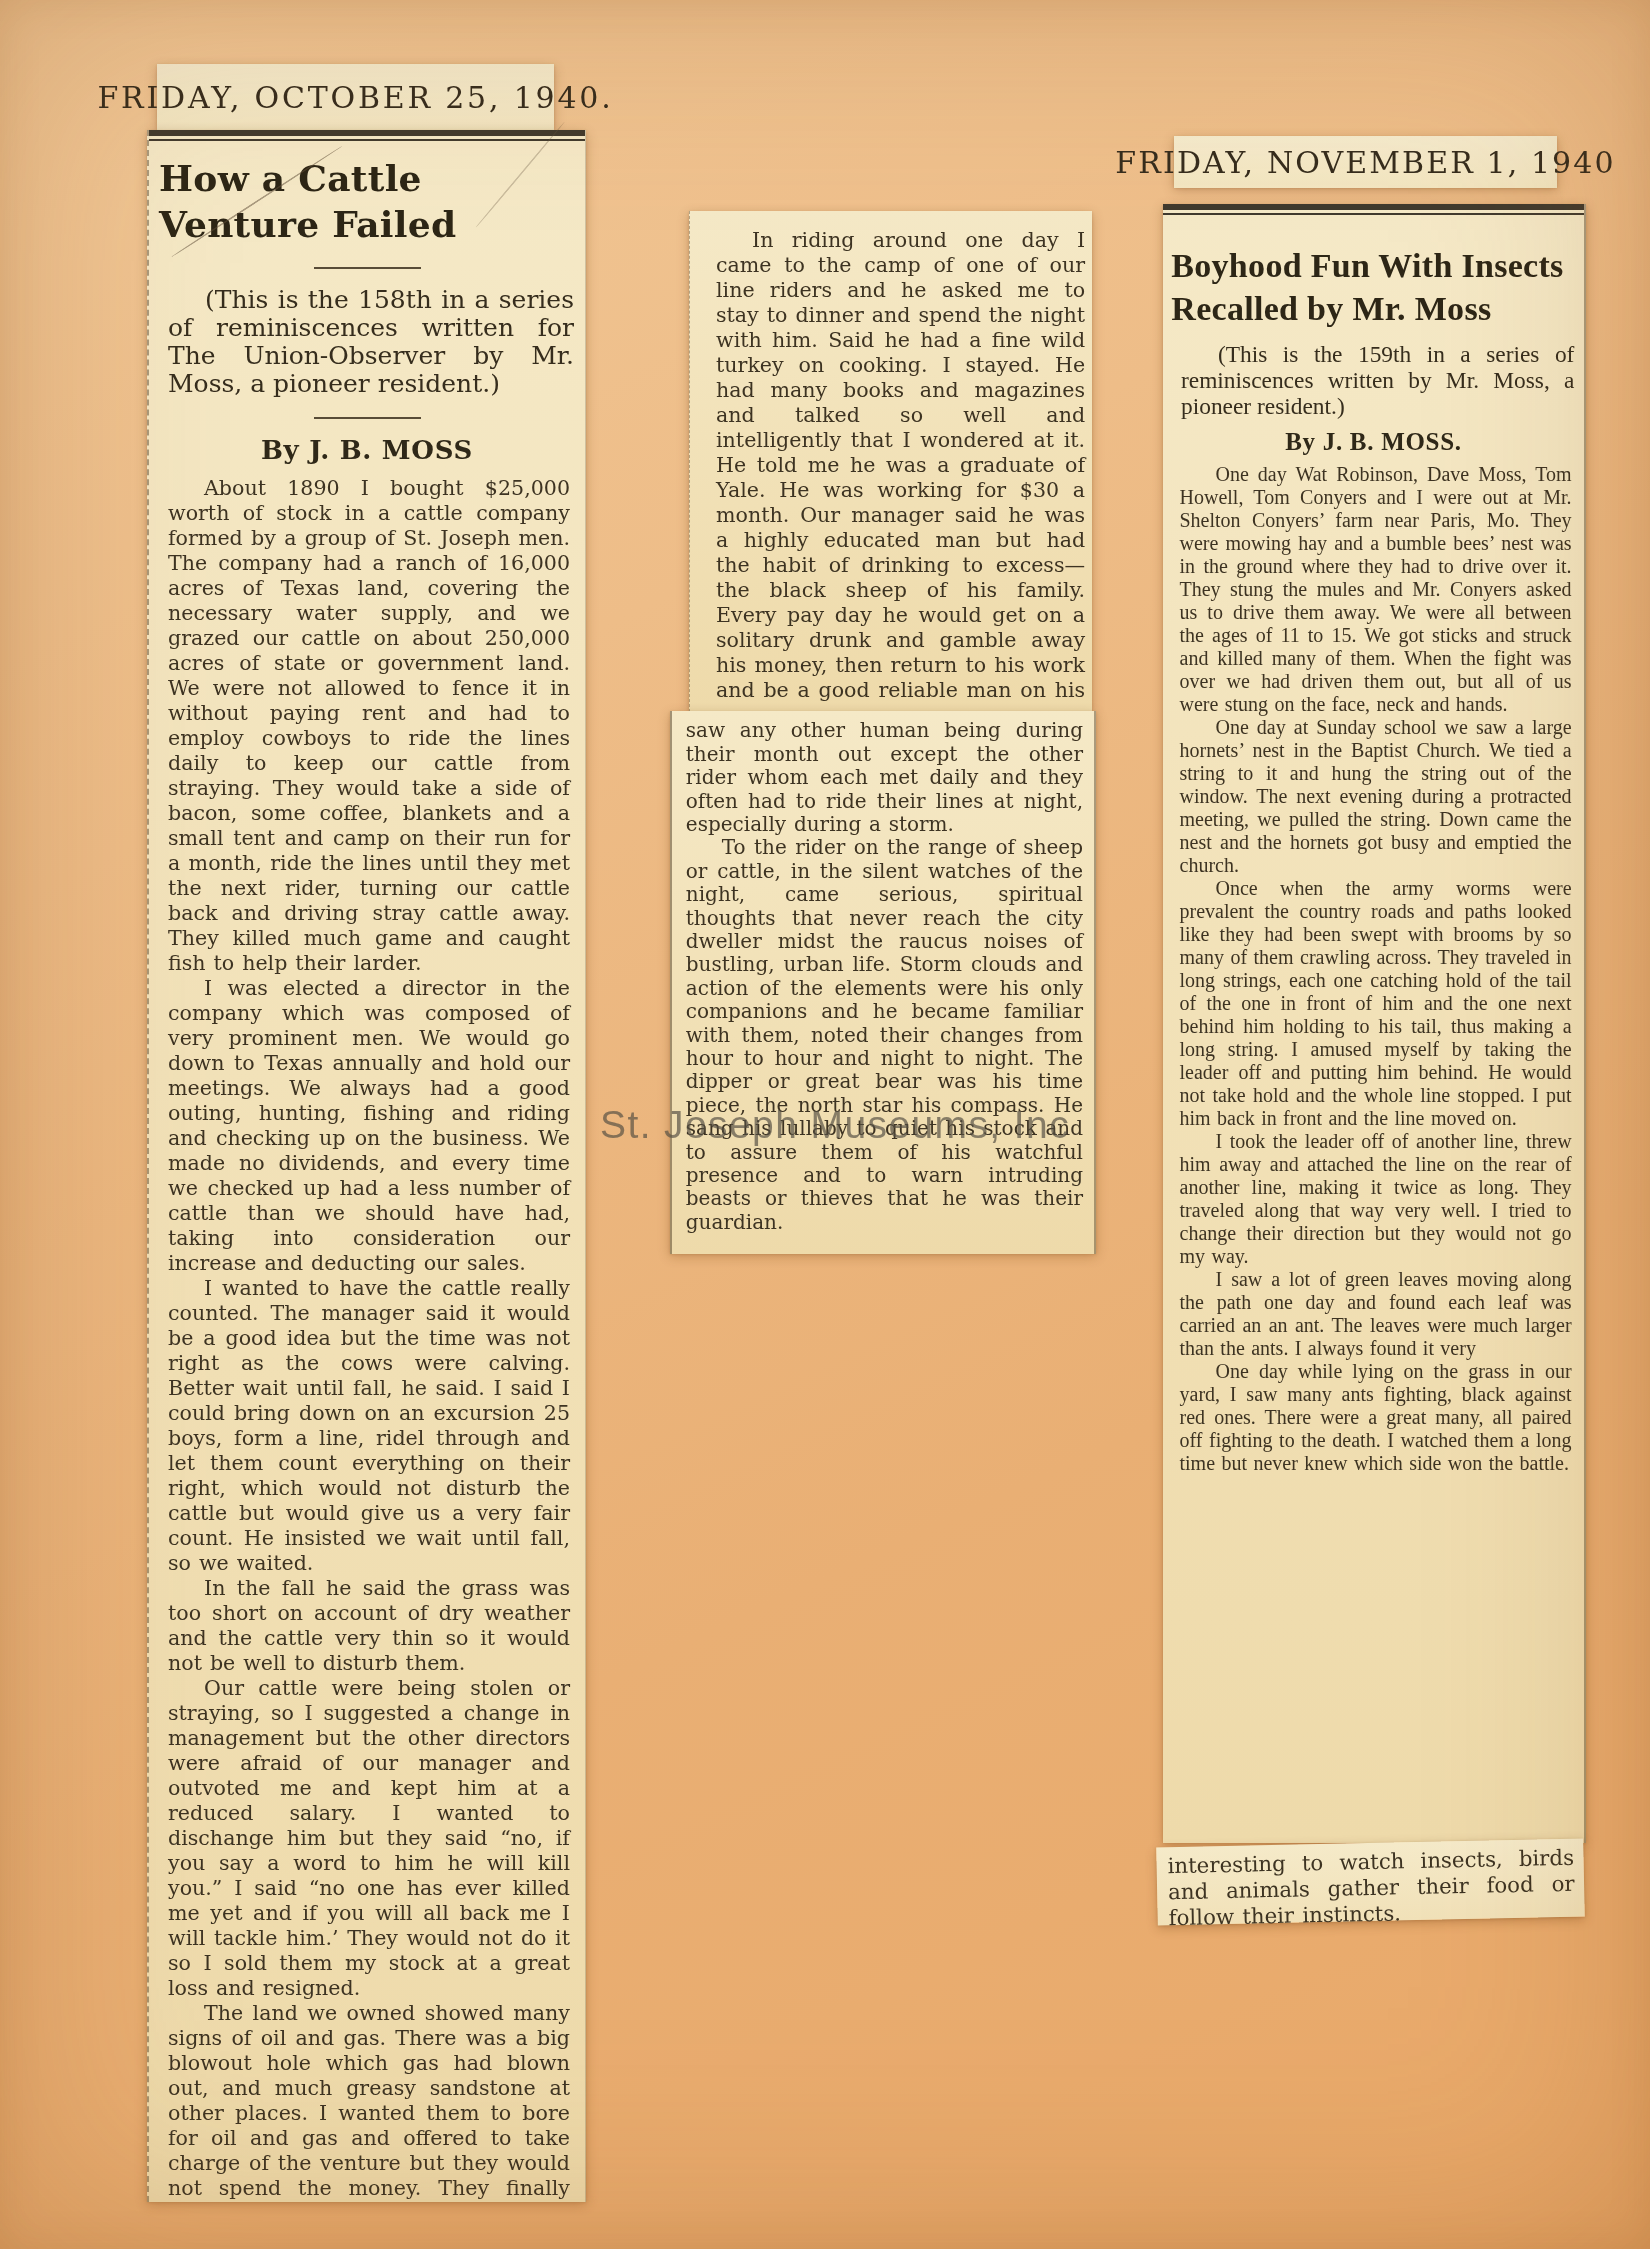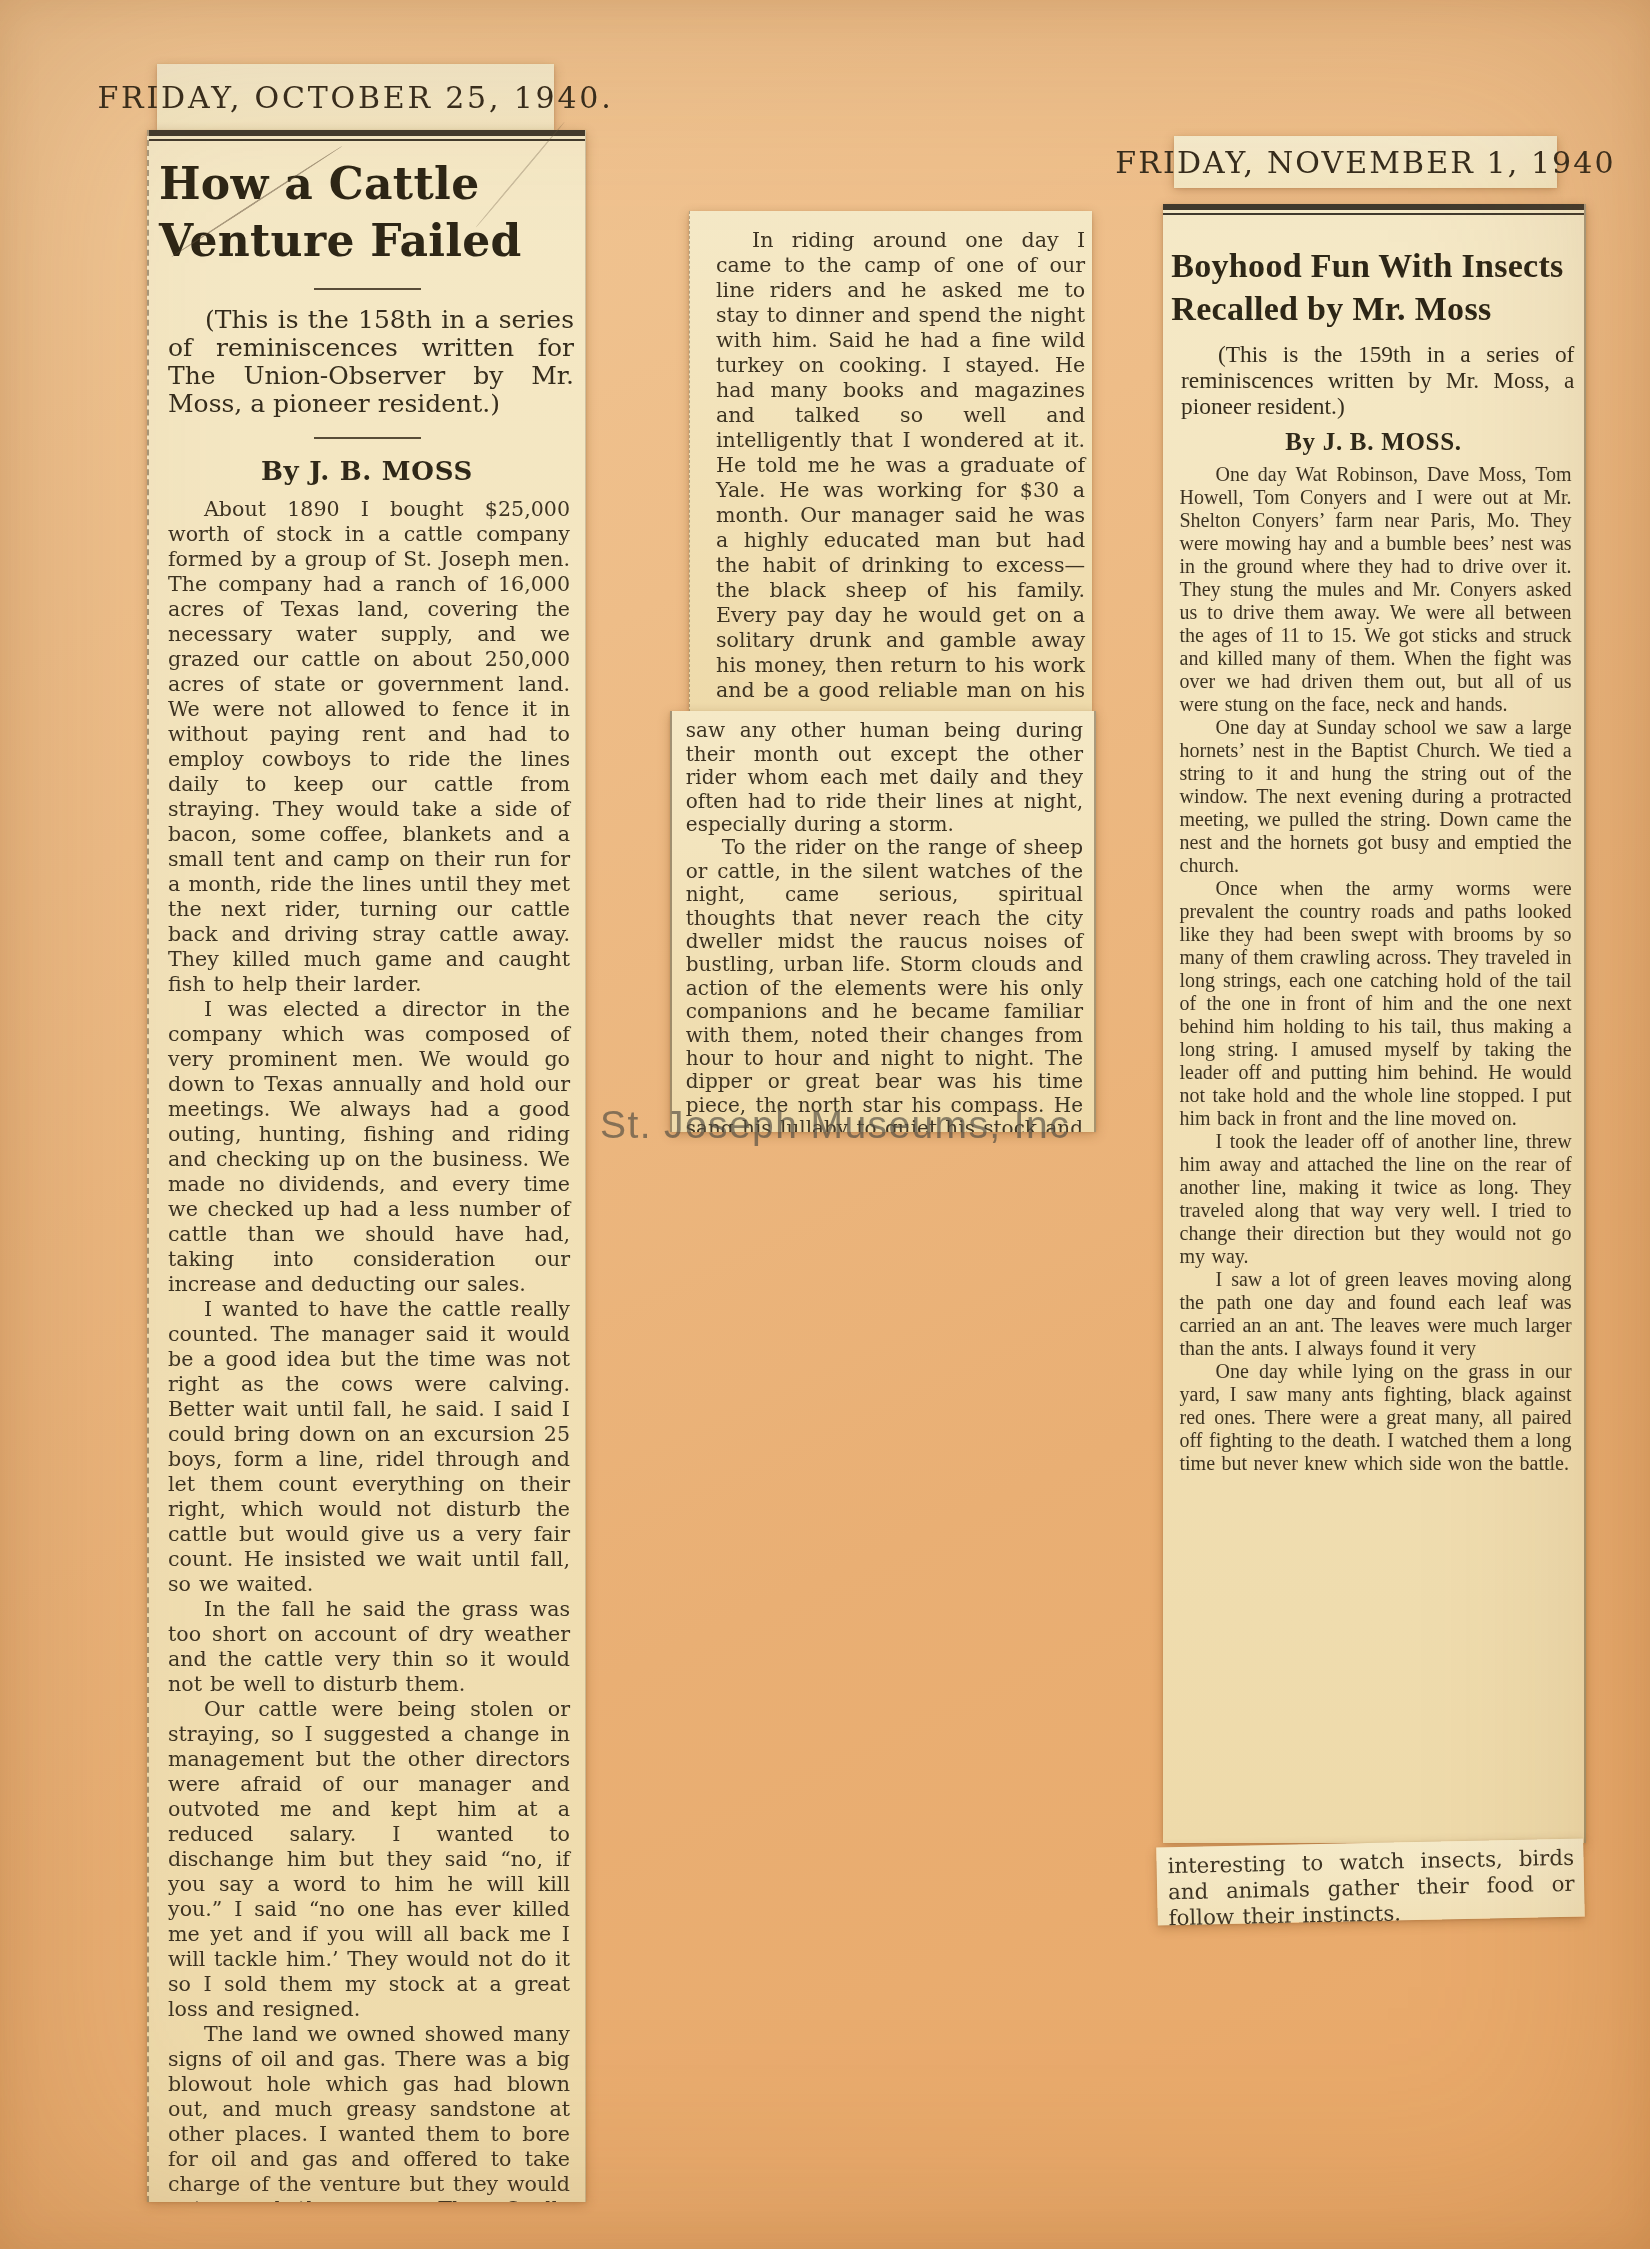--- a/index.html
+++ b/index.html
@@ -19,21 +19,21 @@
     color:#3d3322;
   }
   .date-strip {
     display:flex; align-items:center; justify-content:center;
     font-size:30px; letter-spacing:2.8px; color:#352c1d; white-space:nowrap;
     background: linear-gradient(180deg, #f6ecce 0%, #f3e6c1 100%);
   }
   .rule-double { height:2.8px; border-top:6.2px solid #29231a; border-bottom:2.1px solid #29231a; opacity:.88; }
   .headline { font-weight:bold; color:#2d2616; margin:13.8px 6.9px 0 8.3px; letter-spacing:0.3px; }
   .headline .hl-line { display:block; }
-  .l-main .headline { font-size:44px; line-height:1.30;margin-left:10px; }
+  .l-main .headline { font-size:36px; line-height:1.30;margin-left:10px; }
   .r-main .headline { font-size:34px; line-height:1.26; margin-top:30px; }
   .divider { width:107px; border-top:2.1px solid rgba(60,48,30,0.85); margin:19px auto 16.5px auto; }
   .series { text-align:justify; text-indent:37px; color:#362d1d; }
   .l-main .series { font-size:25px; line-height:28px; margin:0 11px 0 19px; }
   .r-main .series { font-size:23.4px; line-height:26px; margin:11px 9.6px 0 18px; }
   .byline { text-align:center; font-weight:bold; letter-spacing:0.7px; color:#2f2818; }
   .l-main .byline { font-size:26px; margin:12.4px 0 11px 0; }
   .r-main .byline { font-size:25px; margin:8.3px 0 6.9px 0; }
   .body-text p { margin:0; text-align:justify; text-indent:36px; word-spacing:1.4px; }
   .l-main .body-text { font-size:20.6px; line-height:25px; padding:0 15px 0 19px; }
@@ -93,21 +93,21 @@
   </div>
 </div>
 
 <div class="clip m-a" style="left:689px; top:211px; width:402px; height:501px;">
   <div class="body-text">
     <p>In riding around one day I came to the camp of one of our line riders and he asked me to stay to dinner and spend the night with him. Said he had a fine wild turkey on cooking. I stayed. He had many books and magazines and talked so well and intelligently that I wondered at it. He told me he was a graduate of Yale. He was working for $30 a month. Our manager said he was a highly educated man but had the habit of drinking to excess—the black sheep of his family. Every pay day he would get on a solitary drunk and gamble away his money, then return to his work and be a good reliable man on his run.</p>
 
   </div>
 </div>
 
-<div class="clip m-b" style="left:670px; top:711px; width:422px; height:421px;">
+<div class="clip m-b" style="left:670px; top:711px; width:422px; height:543px;">
   <div class="body-text">
     <p class="cont">saw any other human being during their month out except the other rider whom each met daily and they often had to ride their lines at night, especially during a storm.</p>
     <p>To the rider on the range of sheep or cattle, in the silent watches of the night, came serious, spiritual thoughts that never reach the city dweller midst the raucus noises of bustling, urban life. Storm clouds and action of the elements were his only companions and he became familiar with them, noted their changes from hour to hour and night to night. The dipper or great bear was his time piece, the north star his compass. He sang his lullaby to quiet his stock and to assure them of his watchful presence and to warn intruding beasts or thieves that he was their guardian.</p>
   </div>
 </div>
 
 <div class="clip date-strip" style="left:1174px; top:136px; width:383px; height:52px; letter-spacing:2.1px;">
   <span>FRIDAY, NOVEMBER 1, 1940</span>
 </div>
 

